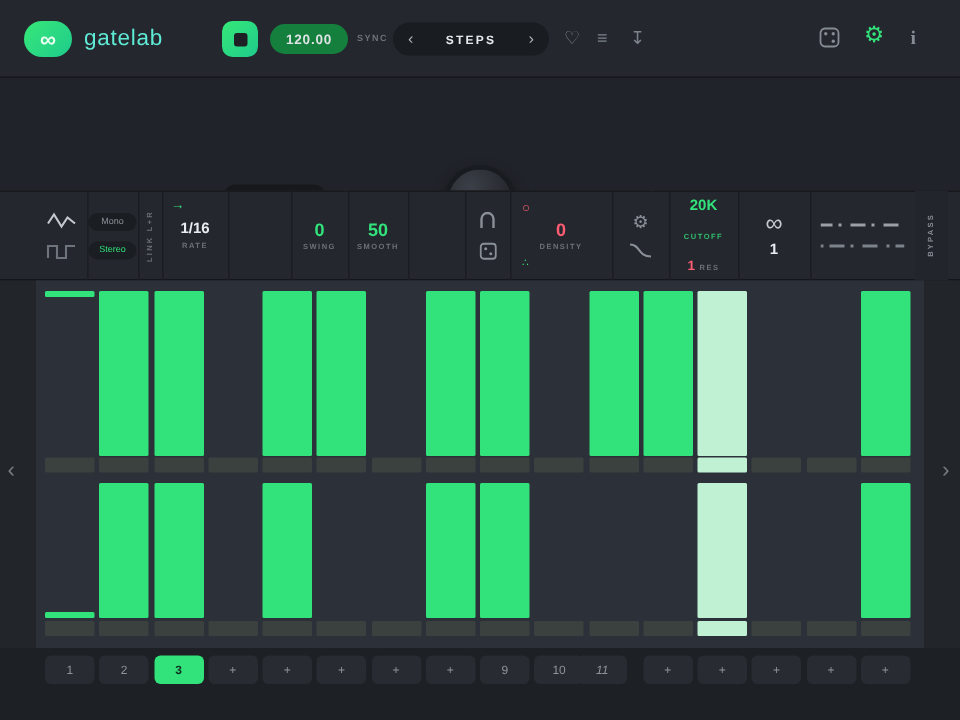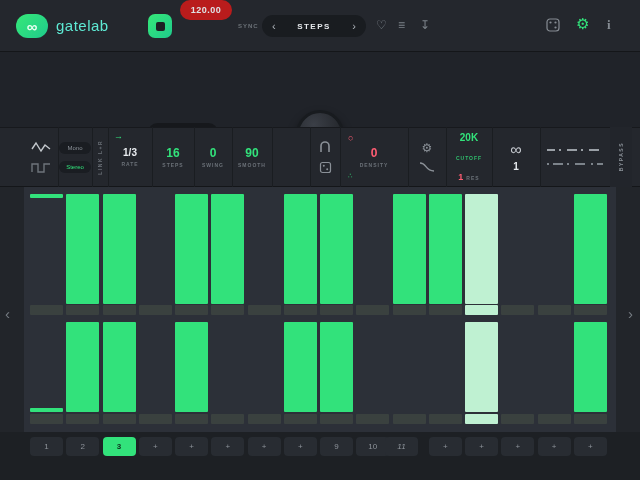--- a/index.html
+++ b/index.html
@@ -14,22 +14,22 @@
     background:#24272d; border-bottom:1px solid #141619; }
   .logo-badge { position:absolute; left:16px; top:14px; width:32px; height:24px;
     border-radius:12px; background:linear-gradient(135deg,#36e878,#1fcb8c);
     display:flex; align-items:center; justify-content:center;
     color:#eafff2; font-size:15px; font-weight:bold; }
   .logo-text { position:absolute; left:56px; top:17px; color:#5eead4; font-size:15px; letter-spacing:.5px; }
   .transport { position:absolute; left:148px; top:14px; width:24px; height:24px; border:none;
     border-radius:7px; background:linear-gradient(135deg,#36e878,#1fcb8c);
     display:flex; align-items:center; justify-content:center; cursor:pointer; }
   .stop-square { width:9px; height:9px; background:#1d2024; border-radius:2px; display:block; }
-  .bpm { position:absolute; left:180px; top:0; width:52px; height:20px; border-radius:10px;
-    background:#b91c1c; color:#dfe3e6; font-size:9px; font-weight:bold; letter-spacing:.5px;
+  .bpm { position:absolute; left:180px; top:16px; width:52px; height:20px; border-radius:10px;
+    background:#15803d; color:#dfe3e6; font-size:9px; font-weight:bold; letter-spacing:.5px;
     display:flex; align-items:center; justify-content:center; }
   .sync { position:absolute; left:238px; top:23px; color:#6c7278; font-size:6px; font-weight:bold; letter-spacing:1px; }
   .preset { position:absolute; left:262px; top:15px; width:104px; height:22px; border-radius:11px;
     background:#191c20; display:flex; align-items:center; justify-content:space-between; padding:0 10px; }
   .pchev { color:#aeb4ba; font-size:11px; cursor:pointer; line-height:1; }
   .pname { color:#e6e9ec; font-size:8px; font-weight:bold; letter-spacing:1.5px; }
   .hicon { position:absolute; top:19px; color:#7c838a; font-size:12px; line-height:1; cursor:pointer; }
   .dice-svg { position:absolute; left:546px; top:18px; cursor:pointer; }
   .gear { position:absolute; left:576px; top:16px; color:#32e27b; font-size:15px; line-height:1; cursor:pointer; }
   .info { position:absolute; left:607px; top:17px; color:#868c93; font-size:13px; font-weight:bold;
@@ -222,36 +222,32 @@
     <button class="chip">Mono</button>
     <button class="chip chip-on">Stereo</button>
   </div>
 
   <div class="pcol" style="left:92px;width:16px">
     <span class="vtext">LINK L+R</span>
   </div>
 
   <div class="pcol" style="left:108px;width:44px">
     <span class="rate-arrow">→</span>
-    <span class="pval white">1/3</span>
+    <span class="pval white">1/16</span>
     <span class="plabel">RATE</span>
   </div>
 
-  <div class="pcol" style="left:152px;width:42px">
-    <span class="pval">16</span>
-    <span class="plabel">STEPS</span>
-  </div>
 
   <div class="pcol" style="left:194px;width:38px">
     <span class="pval">0</span>
     <span class="plabel">SWING</span>
   </div>
 
   <div class="pcol" style="left:232px;width:40px">
-    <span class="pval">90</span>
+    <span class="pval">50</span>
     <span class="plabel">SMOOTH</span>
   </div>
 
 
   <div class="pcol" style="left:310px;width:30px;gap:8px">
     <svg width="14" height="12" viewBox="0 0 14 12">
       <path d="M3,11 L3,5 A4,4 0 0 1 11,5 L11,11" fill="none" stroke="#8a9097" stroke-width="1.6"></path>
       </svg>
     <svg width="13" height="13" viewBox="0 0 13 13">
       <rect x="1.5" y="1.5" width="10" height="10" rx="2" fill="none" stroke="#8a9097" stroke-width="1.2"></rect>

